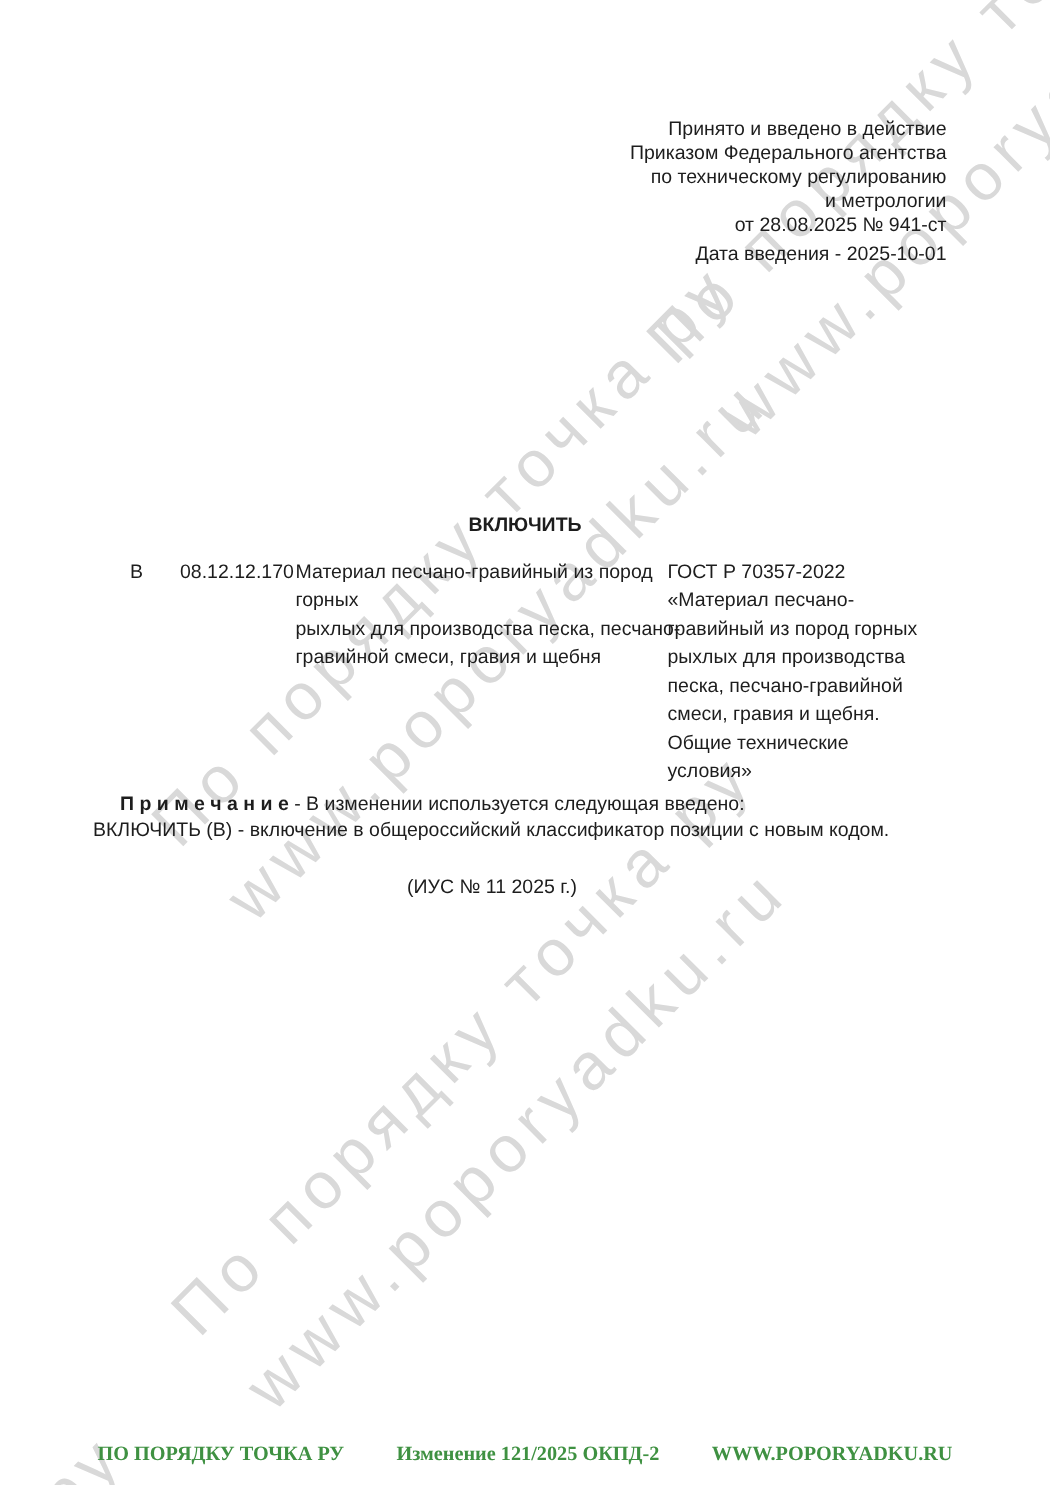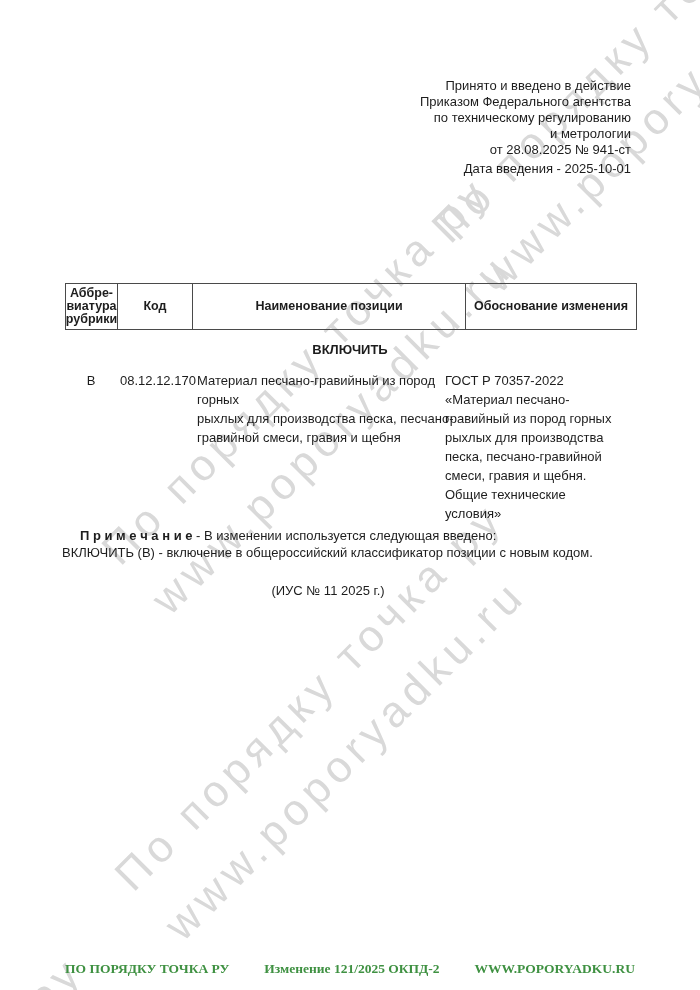--- a/index.html
+++ b/index.html
@@ -84,28 +84,20 @@
 
     <div class="accept-block">Принято и введено в действие
 Приказом Федерального агентства
 по техническому регулированию
 и метрологии
 от 28.08.2025 № 941-ст</div>
 
     <div class="intro-date">Дата введения - 2025-10-01</div>
 
 
-    <div class="hdr-table">
-      <div class="hdr-cell">Аббре-
-виатура
-рубрики</div>
-      <div class="hdr-cell">Код</div>
-      <div class="hdr-cell">Наименование позиции</div>
-      <div class="hdr-cell">Обоснование изменения</div>
-    </div>
 
     <div class="section-heading">ВКЛЮЧИТЬ</div>
 
     <div class="cell cell-abbr">В</div>
     <div class="cell cell-code">08.12.12.170</div>
     <div class="cell cell-name">Материал песчано-гравийный из пород горных
 рыхлых для производства песка, песчано-
 гравийной смеси, гравия и щебня</div>
     <div class="cell cell-just">ГОСТ Р 70357-2022
 «Материал песчано-

